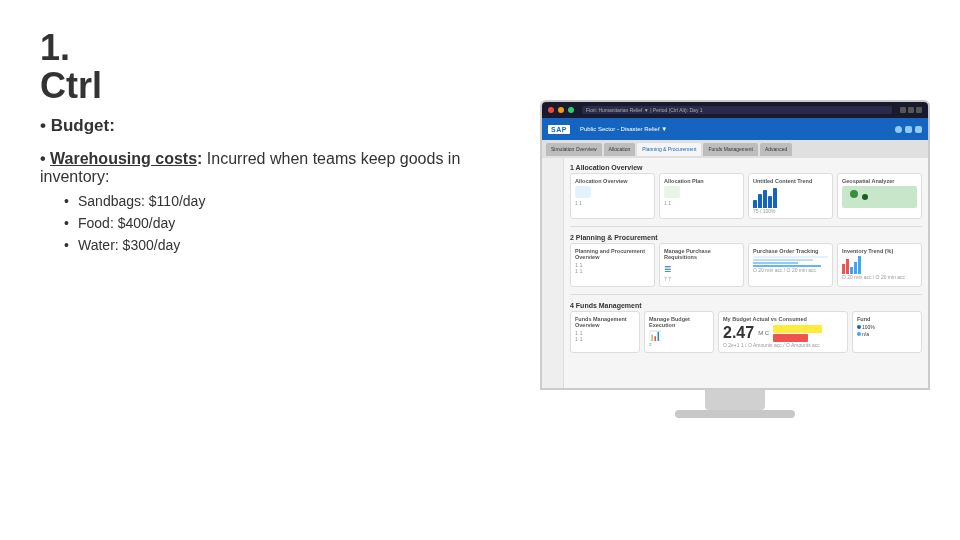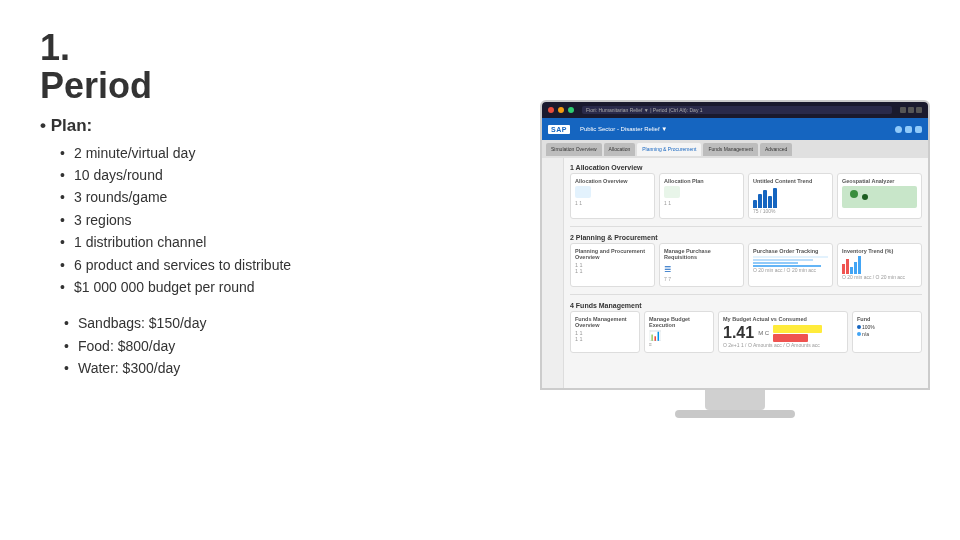--- a/index.html
+++ b/index.html
@@ -339,41 +339,36 @@
       letter-spacing: 3px;
     }
   </style>
 </head>
 <body>
 
 <div class="page">
 
   <div class="left-content">
     <div class="heading-number">1.</div>
-    <div class="heading-setup">Period</div>
+    <div class="heading-setup">Ctrl</div>
 
     
     <div class="section-title">
-      • <span>Plan:</span>
+      • <span>Budget:</span>
     </div>
-    <ul class="bullet-list">
-      <li>2 minute/virtual day</li>
-      <li>10 days/round</li>
-      <li>3 rounds/game</li>
-      <li>3 regions</li>
-      <li>1 distribution channel</li>
-      <li>6 product and services to distribute</li>
-      <li>$1 000 000 budget per round</li>
-    </ul>
 
     
     <div class="warehousing-section">
+      <div class="warehousing-title">
+        • <span style="text-decoration:underline;">Warehousing costs</span>:
+        <span style="font-weight:400; text-decoration:none;">Incurred when teams keep goods in inventory:</span>
+      </div>
       <ul class="warehousing-sub-list">
-        <li>Sandbags: $150/day</li>
-        <li>Food: $800/day</li>
+        <li>Sandbags: $110/day</li>
+        <li>Food: $400/day</li>
         <li>Water: $300/day</li>
       </ul>
     </div>
   </div>
 
   <div class="right-content">
     <div class="monitor">
       <div class="monitor-screen">
         <div class="sap-ui">
 
@@ -494,21 +489,21 @@
                     <div class="sap-card-sub" style="font-size:5.5px;">1 1<br>1 1</div>
                   </div>
                   <div class="sap-card">
                     <div class="sap-card-title">Manage Budget Execution</div>
                     <div style="font-size:10px;color:#1565c0;margin-top:2px;">📊</div>
                     <div class="sap-card-sub">≡</div>
                   </div>
                   <div class="sap-card" style="flex:2;">
                     <div class="sap-card-title">My Budget Actual vs Consumed</div>
                     <div style="display:flex;align-items:center;gap:4px;">
-                      <div style="font-size:16px;font-weight:700;color:#333;">1.41</div>
+                      <div style="font-size:16px;font-weight:700;color:#333;">2.47</div>
                       <div style="font-size:6px;color:#666;">M C</div>
                       <div style="flex:1;">
                         <div style="background:#ffeb3b;height:8px;border-radius:1px;width:70%;margin-bottom:1px;"></div>
                         <div style="background:#ef5350;height:8px;border-radius:1px;width:50%;"></div>
                       </div>
                     </div>
                     <div class="sap-card-sub">O 2e+1 1 / O Amounts acc / O Amounts acc</div>
                   </div>
                   <div class="sap-card">
                     <div class="sap-card-title">Fund</div>

